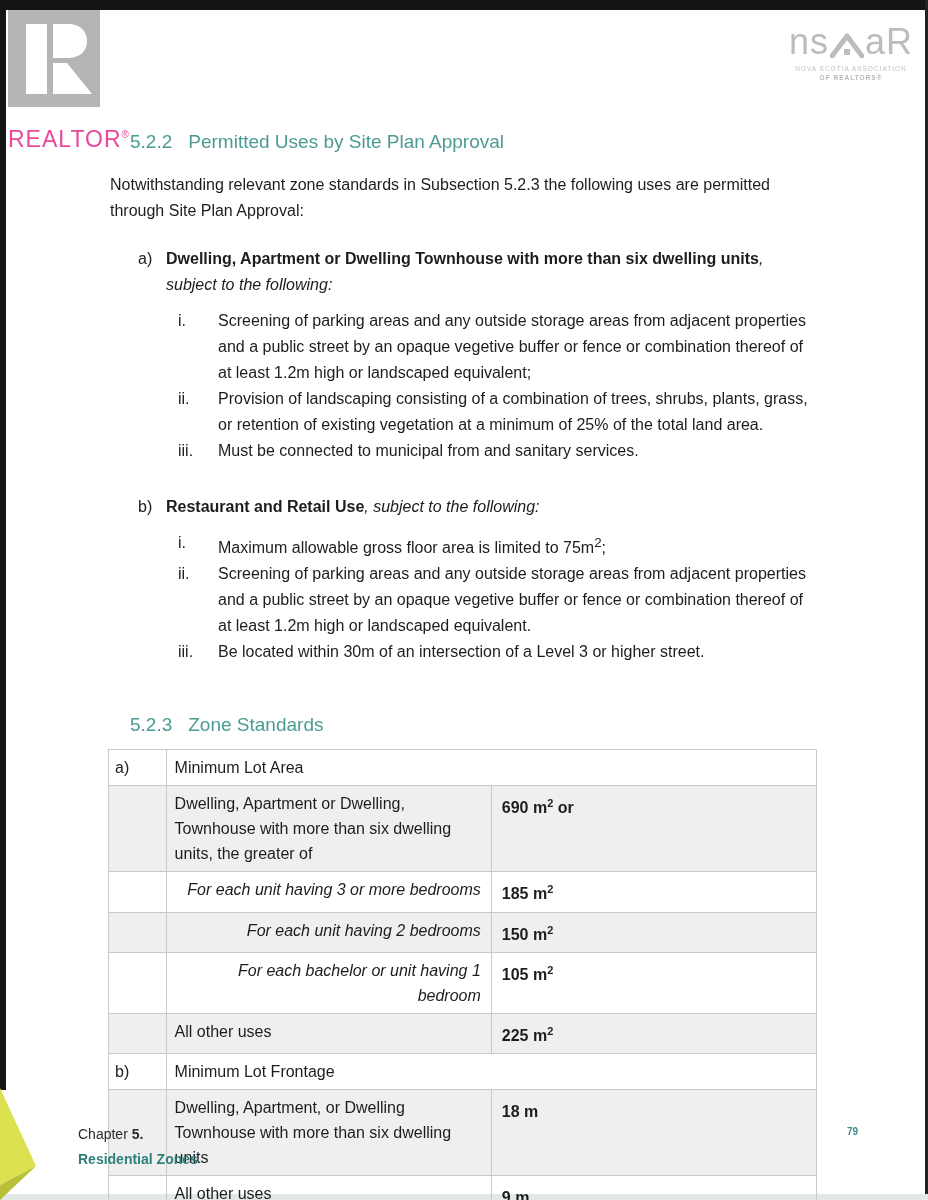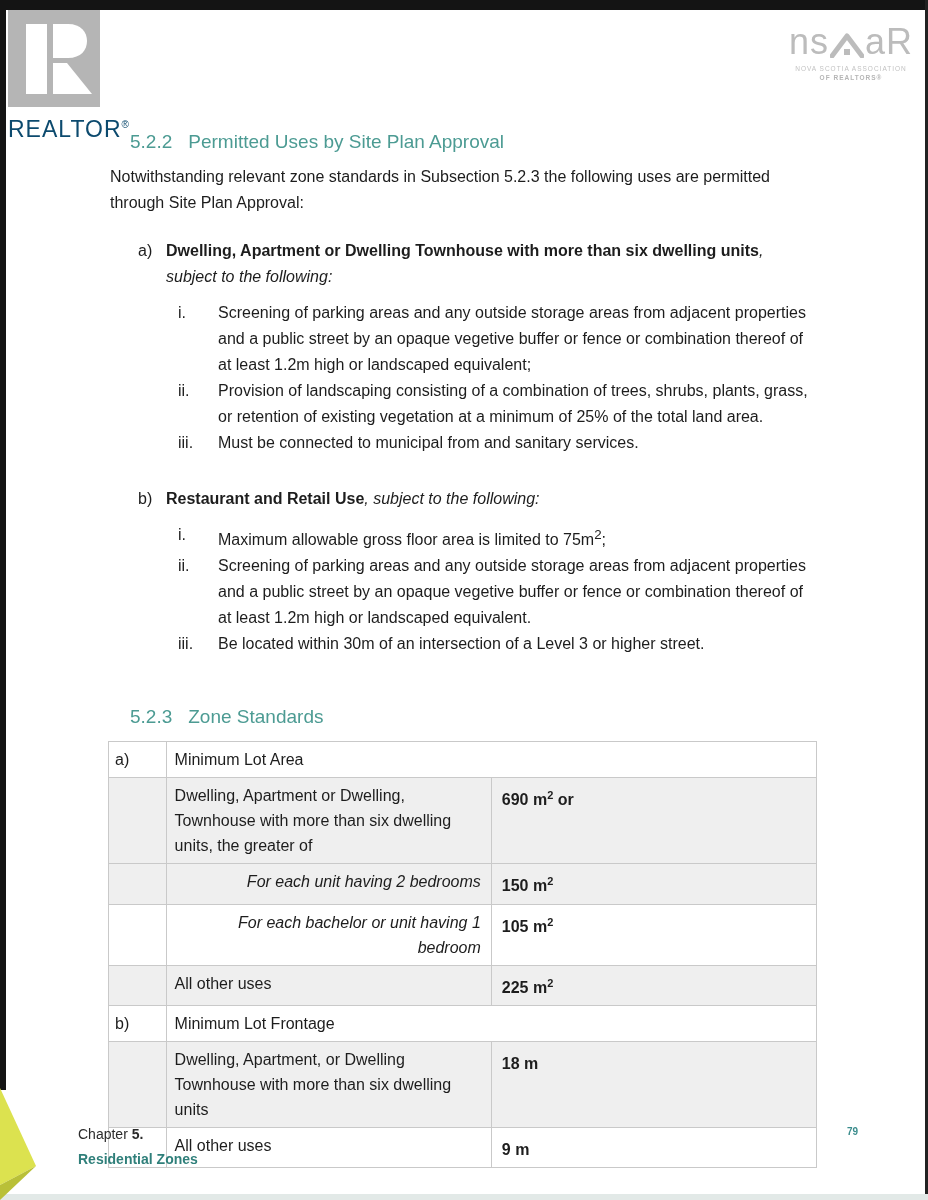--- a/index.html
+++ b/index.html
@@ -7,37 +7,37 @@
   .page{position:relative;width:928px;height:1200px;background:#ffffff;overflow:hidden;}
 
   
   .border-top{position:absolute;top:0;left:0;width:928px;height:10px;background:#141414;}
   .border-left{position:absolute;top:0;left:0;width:6px;height:1090px;background:#141414;}
   .border-right{position:absolute;top:0;right:0;width:3px;height:1200px;background:#222;}
   .bottom-strip{position:absolute;bottom:0;left:0;width:928px;height:6px;background:#e2e9e7;}
 
   
   .realtor{position:absolute;left:8px;top:10px;width:110px;}
-  .realtor-text{margin-top:2px;font-size:23px;color:#0c4a6e;letter-spacing:1px;line-height:24px;}
+  .realtor-text{margin-top:8px;font-size:23px;color:#ec4899;letter-spacing:1px;line-height:32px;}
   .realtor-text sup{font-size:10px;}
 
   
   .nsar{position:absolute;right:12px;top:22px;width:130px;text-align:center;color:#bcbcbc;}
   .nsar-main{font-size:36px;line-height:40px;letter-spacing:1px;display:flex;align-items:flex-end;justify-content:center;}
   .nsar-main .house{margin:0 1px 4px 1px;}
   .nsar-sub{font-size:6.5px;letter-spacing:1px;color:#c2c2c2;line-height:9px;margin-top:2px;}
   .nsar-sub b{color:#b5b5b5;}
 
   
   .content{position:absolute;left:110px;top:0;width:708px;color:#1d1d1d;font-size:16px;line-height:26px;}
   .h-teal{color:#4c9b93;font-size:19px;font-weight:400;margin:16px 0 0 20px;line-height:24px;}
   .h-teal .hnum{margin-right:16px;}
   .h1{padding-top:114px;}
   .h2{margin-top:48px;}
-  .intro{margin:10px 0 0 0;}
+  .intro{margin:18px 0 0 0;}
 
   .item{display:flex;margin-left:28px;margin-top:22px;}
   .item-b{margin-top:30px;}
   .item-lbl{width:28px;flex:0 0 28px;}
   .item-body{flex:1;}
   .item-body .bold{font-weight:700;}
   .item-body .ital{font-style:italic;}
 
   .subs{margin-top:10px;}
   .sub{display:flex;margin-left:68px;}
@@ -155,20 +155,25 @@
       <tbody>
           <tr>
         <td class="c-letter">a)</td>
         <td class="c-desc" colspan="2">Minimum Lot Area</td>
       </tr>
       <tr class="shade">
         <td class="c-letter"></td>
         <td class="c-desc">Dwelling, Apartment or Dwelling, Townhouse with more than six dwelling units, the greater of</td>
         <td class="c-val"><span>690 m</span><sup>2</sup><span> or</span></td>
       </tr>
+      <tr>
+        <td class="c-letter"></td>
+        <td class="c-desc ital-right">For each unit having 3 or more bedrooms</td>
+        <td class="c-val"><span>185 m</span><sup>2</sup><span></span></td>
+      </tr>
       <tr class="shade">
         <td class="c-letter"></td>
         <td class="c-desc ital-right">For each unit having 2 bedrooms</td>
         <td class="c-val"><span>150 m</span><sup>2</sup><span></span></td>
       </tr>
       <tr>
         <td class="c-letter"></td>
         <td class="c-desc ital-right">For each bachelor or unit having 1 bedroom</td>
         <td class="c-val"><span>105 m</span><sup>2</sup><span></span></td>
       </tr>

